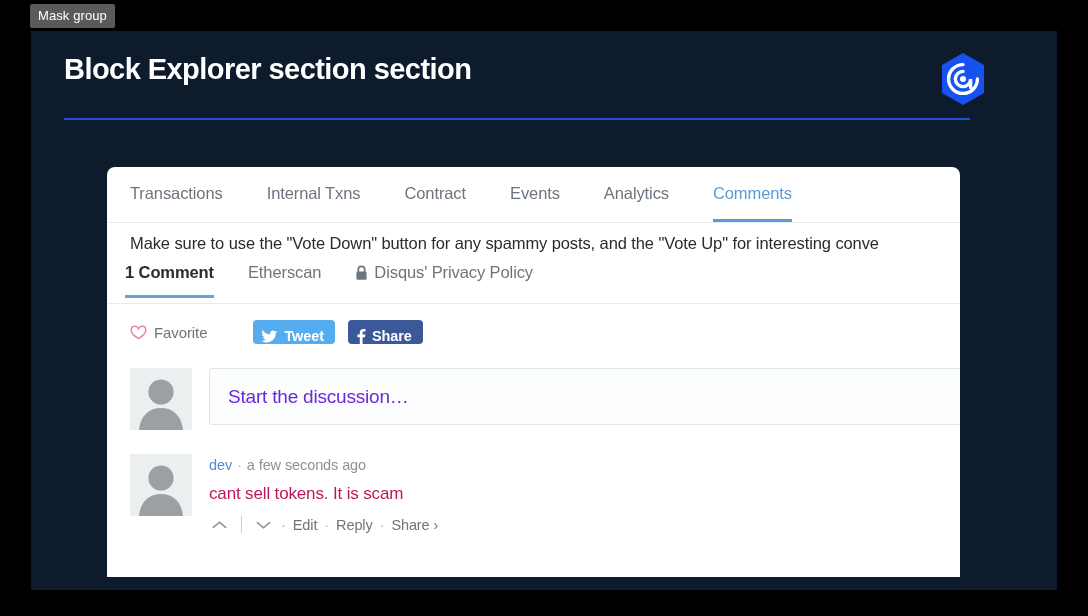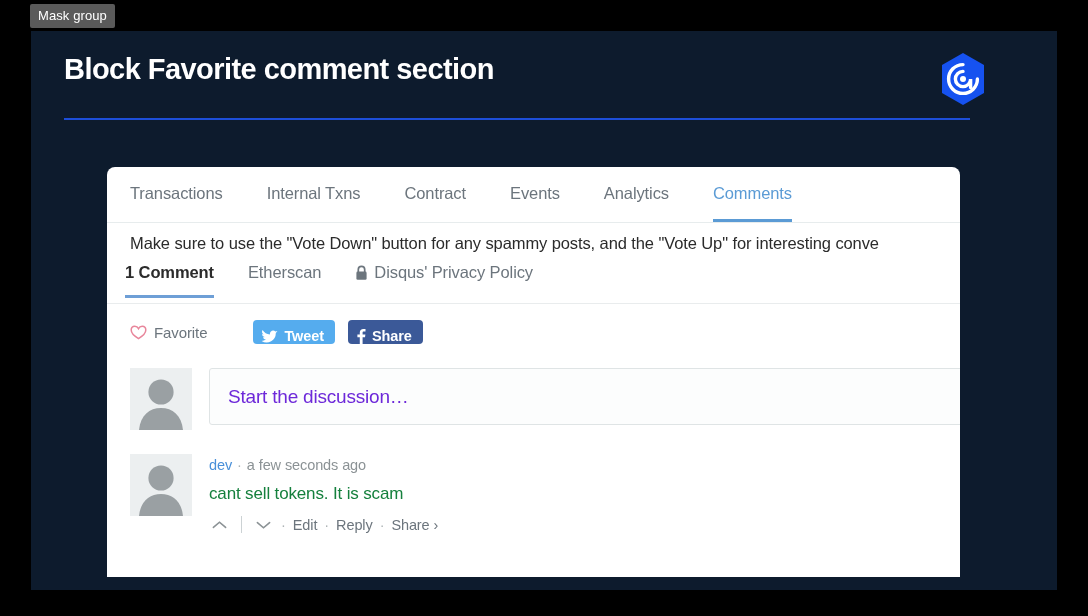--- a/index.html
+++ b/index.html
@@ -186,21 +186,21 @@
     display: flex; align-items: flex-start;
   }
   .comment-body { margin-left: 17px; padding-top: 3px; }
   .c-meta {
     font-size: 14.5px; color: #8b9295;
     display: flex; align-items: center; gap: 5px;
     letter-spacing: -0.1px;
   }
   .c-user { color: #4a90d9; font-weight: normal; }
   .c-text {
-    font-size: 17px; color: #15803d;
+    font-size: 17px; color: #be185d;
     margin-top: 11px;
     letter-spacing: -0.15px;
   }
   .c-actions {
     margin-top: 12px;
     display: flex; align-items: center;
     font-size: 14.5px; color: #7b8285;
     gap: 7px;
     letter-spacing: -0.1px;
   }
@@ -210,21 +210,21 @@
   .act { color: #6c757d; }
 </style>
 </head>
 <body>
 
 <div class="mask-chip">Mask group</div>
 
 <div class="panel">
 
   <div class="panel-header">
-    <div class="panel-title">Block Favorite comment section</div>
+    <div class="panel-title">Block Explorer section section</div>
   </div>
   <div class="title-rule"></div>
 
   <div class="logo-wrap">
     <svg width="54" height="56" viewBox="0 0 54 56" aria-hidden="true">
       <path d="M27 2 L48 14 L48 42 L27 54 L6 42 L6 14 Z" fill="#1652f0"></path>
       <g fill="none" stroke="#ffffff" stroke-width="3.4" stroke-linecap="round">
         <path d="M27 13.6 a14.4 14.4 0 1 0 14.4 14.4"></path>
         <path d="M27 20.4 a7.6 7.6 0 1 0 7.6 7.6 l0 8.6"></path>
       </g>

